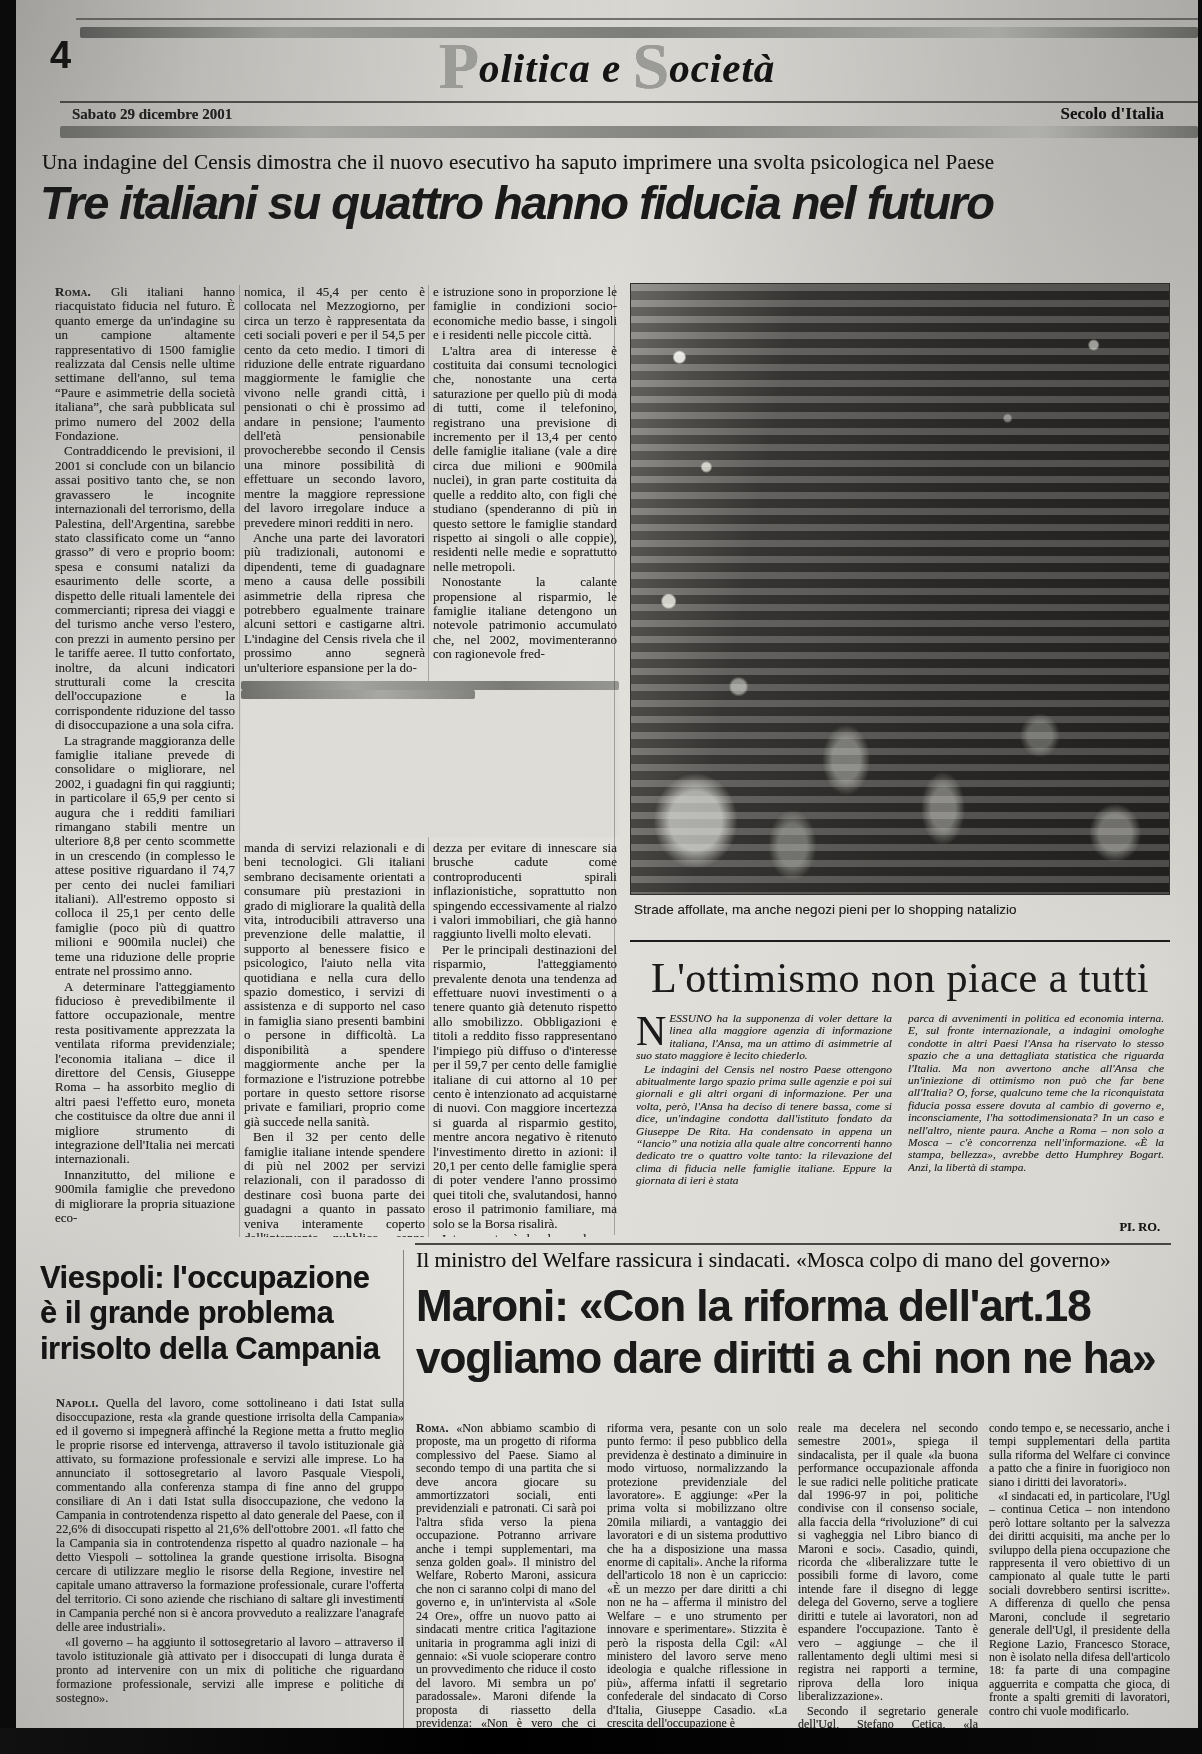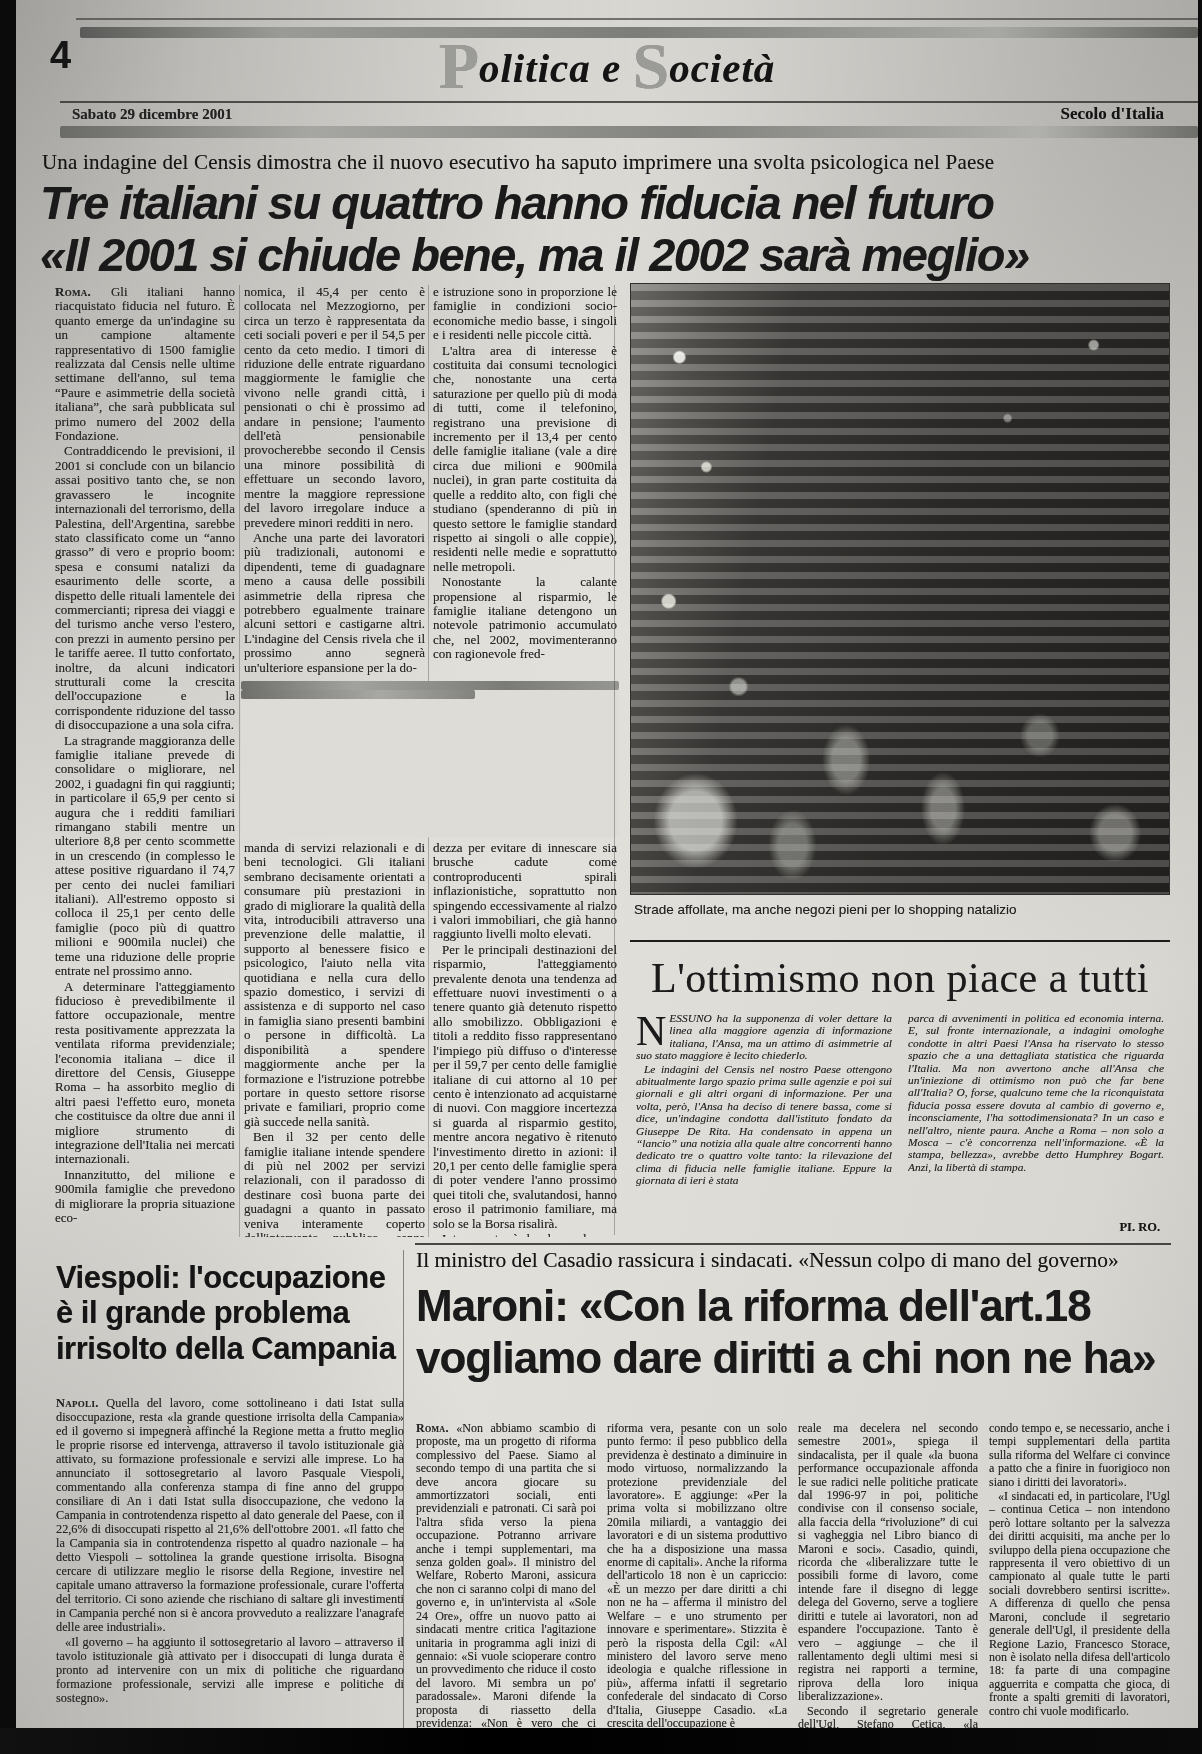--- a/index.html
+++ b/index.html
@@ -76,21 +76,21 @@
   .op-col{position:absolute;top:70px;height:210px;overflow:hidden;text-align:justify;
        font-style:italic;font-size:11.4px;line-height:12.4px;hyphens:auto;}
   .op1{left:6px;width:256px;} .op2{left:278px;width:256px;}
   .op-col p{margin:0;} .op-col p + p{text-indent:8px;margin-top:1px;}
   .drop{float:left;font-style:normal;font-size:42px;line-height:.82;padding:2px 3px 0 0;
        color:#1a1a1a;}
   .op-sign{position:absolute;right:10px;bottom:4px;font-weight:bold;font-size:12.5px;
        font-style:normal;color:#161616;}
   .rule-bottom{left:399px;top:1243px;width:756px;height:2px;background:#222;opacity:.8;}
   .vrule-bottom{left:387px;top:1250px;width:1px;height:478px;background:rgba(20,20,20,.45);}
-  .vie-title{left:40px;top:1260px;width:348px;font-family:"Liberation Sans",sans-serif;
+  .vie-title{left:24px;top:1260px;width:348px;font-family:"Liberation Sans",sans-serif;
        font-weight:bold;font-size:31px;line-height:1.14;letter-spacing:-.5px;color:#151515;}
   .vie-body{left:40px;top:1396px;width:348px;height:330px;overflow:hidden;text-align:justify;
        font-size:12.3px;line-height:14px;hyphens:auto;}
   .vie-body p{margin:0;} .vie-body p + p{text-indent:9px;margin-top:1px;}
   .mar-kicker{left:400px;top:1248px;width:770px;font-size:21.5px;color:#141414;}
   .mar-hl{left:400px;width:776px;font-family:"Liberation Sans",sans-serif;font-weight:bold;
        font-size:44px;letter-spacing:-1px;line-height:1;color:#1a1a1a;white-space:nowrap;}
   .mhl1{top:1284px;} .mhl2{top:1336px;}
   .mar-col{position:absolute;top:1422px;height:306px;overflow:hidden;text-align:justify;
        font-size:12px;line-height:13.4px;hyphens:auto;}
@@ -115,21 +115,20 @@
       <span class="cap">P</span><span>olitica e </span><span class="cap">S</span><span>ocietà</span>
     </div>
 
     <div class="abs mast-rule"></div>
     <div class="abs dateline-left">Sabato 29 dicembre 2001</div>
     <div class="abs dateline-right">Secolo d'Italia</div>
     <div class="abs bar-double"></div>
 
     <div class="abs kicker">Una indagine del Censis dimostra che il nuovo esecutivo ha saputo imprimere una svolta psicologica nel Paese</div>
     <div class="abs headline hl1">Tre italiani su quattro hanno fiducia nel futuro</div>
-    <div class="abs headline hl2">«Il 2001 si chiude bene, ma il 2002 sarà meglio»</div>
 
     <div class="abs body-wrap">
       <div class="vsep vs1"></div>
       <div class="vsep vs2"></div>
 
       <div class="col c1">
         <p><b class="city">Roma.</b> <span>Gli italiani hanno riacquistato fiducia nel futuro. È quanto emerge da un'indagine su un campione altamente rappresentativo di 1500 famiglie realizzata dal Censis nelle ultime settimane dell'anno, sul tema “Paure e asimmetrie della società italiana”, che sarà pubblicata sul primo numero del 2002 della Fondazione.</span></p>
         <p>Contraddicendo le previsioni, il 2001 si conclude con un bilancio assai positivo tanto che, se non gravassero le incognite internazionali del terrorismo, della Palestina, dell'Argentina, sarebbe stato classificato come un “anno grasso” di vero e proprio boom: spesa e consumi natalizi da esaurimento delle scorte, a dispetto delle rituali lamentele dei commercianti; ripresa dei viaggi e del turismo anche verso l'estero, con prezzi in aumento persino per le tariffe aeree. Il tutto confortato, inoltre, da alcuni indicatori strutturali come la crescita dell'occupazione e la corrispondente riduzione del tasso di disoccupazione a una sola cifra.</p>
         <p>La stragrande maggioranza delle famiglie italiane prevede di consolidare o migliorare, nel 2002, i guadagni fin qui raggiunti; in particolare il 65,9 per cento si augura che i redditi familiari rimangano stabili mentre un ulteriore 8,8 per cento scommette in un crescendo (in complesso le attese positive riguardano il 74,7 per cento dei nuclei familiari italiani). All'estremo opposto si colloca il 25,1 per cento delle famiglie (poco più di quattro milioni e 900mila nuclei) che teme una riduzione delle proprie entrate nel prossimo anno.</p>
         <p>A determinare l'atteggiamento fiducioso è prevedibilmente il fattore occupazionale, mentre resta positivamente apprezzata la ventilata riforma previdenziale; l'economia italiana – dice il direttore del Censis, Giuseppe Roma – ha assorbito meglio di altri paesi l'effetto euro, moneta che costituisce da oltre due anni il migliore strumento di integrazione dell'Italia nei mercati internazionali.</p>
@@ -182,21 +181,21 @@
 
     <div class="abs rule-bottom"></div>
     <div class="abs vrule-bottom"></div>
 
     <div class="abs vie-title">Viespoli: l'occupazione è il grande problema irrisolto della Campania</div>
     <div class="abs vie-body">
       <p><b class="city">Napoli.</b> <span>Quella del lavoro, come sottolineano i dati Istat sulla disoccupazione, resta «la grande questione irrisolta della Campania» ed il governo si impegnerà affinché la Regione metta a frutto meglio le proprie risorse ed intervenga, attraverso il tavolo istituzionale già attivato, su formazione professionale e servizi alle imprese. Lo ha annunciato il sottosegretario al lavoro Pasquale Viespoli, commentando alla conferenza stampa di fine anno del gruppo consiliare di An i dati Istat sulla disoccupazione, che vedono la Campania in controtendenza rispetto al dato generale del Paese, con il 22,6% di disoccupati rispetto al 21,6% dell'ottobre 2001. «Il fatto che la Campania sia in controtendenza rispetto al quadro nazionale – ha detto Viespoli – sottolinea la grande questione irrisolta. Bisogna cercare di utilizzare meglio le risorse della Regione, investire nel capitale umano attraverso la formazione professionale, curare l'offerta del territorio. Ci sono aziende che rischiano di saltare gli investimenti in Campania perché non si è ancora provveduto a realizzare l'anagrafe delle aree industriali».</span></p>
       <p>«Il governo – ha aggiunto il sottosegretario al lavoro – attraverso il tavolo istituzionale già attivato per i disoccupati di lunga durata è pronto ad intervenire con un mix di politiche che riguardano formazione professionale, servizi alle imprese e politiche di sostegno».</p>
     </div>
 
-    <div class="abs mar-kicker">Il ministro del Casadio rassicura i sindacati. «Nessun colpo di mano del governo»</div>
+    <div class="abs mar-kicker">Il ministro del Welfare rassicura i sindacati. «Mosca colpo di mano del governo»</div>
     <div class="abs mar-hl mhl1">Maroni: «Con la riforma dell'art.18</div>
     <div class="abs mar-hl mhl2">vogliamo dare diritti a chi non ne ha»</div>
 
     <div class="mar-col mc1">
       <p><b class="city">Roma.</b> <span>«Non abbiamo scambio di proposte, ma un progetto di riforma complessivo del Paese. Siamo al secondo tempo di una partita che si deve ancora giocare su ammortizzatori sociali, enti previdenziali e patronati. Ci sarà poi l'altra sfida verso la piena occupazione. Potranno arrivare anche i tempi supplementari, ma senza golden goal». Il ministro del Welfare, Roberto Maroni, assicura che non ci saranno colpi di mano del governo e, in un'intervista al «Sole 24 Ore», offre un nuovo patto ai sindacati mentre critica l'agitazione unitaria in programma agli inizi di gennaio: «Si vuole scioperare contro un provvedimento che riduce il costo del lavoro. Mi sembra un po' paradossale». Maroni difende la proposta di riassetto della previdenza: «Non è vero che ci saranno problemi di copertura, la nostra è una</span></p>
     </div>
     <div class="mar-col mc2">
       <p>riforma vera, pesante con un solo punto fermo: il peso pubblico della previdenza è destinato a diminuire in modo virtuoso, normalizzando la protezione previdenziale del lavoratore». E aggiunge: «Per la prima volta si mobilizzano oltre 20mila miliardi, a vantaggio dei lavoratori e di un sistema produttivo che ha a disposizione una massa enorme di capitali». Anche la riforma dell'articolo 18 non è un capriccio: «È un mezzo per dare diritti a chi non ne ha – afferma il ministro del Welfare – e uno strumento per innovare e sperimentare». Stizzita è però la risposta della Cgil: «Al ministero del lavoro serve meno ideologia e qualche riflessione in più», afferma infatti il segretario confederale del sindacato di Corso d'Italia, Giuseppe Casadio. «La crescita dell'occupazione è</p>
     </div>
     <div class="mar-col mc3">

